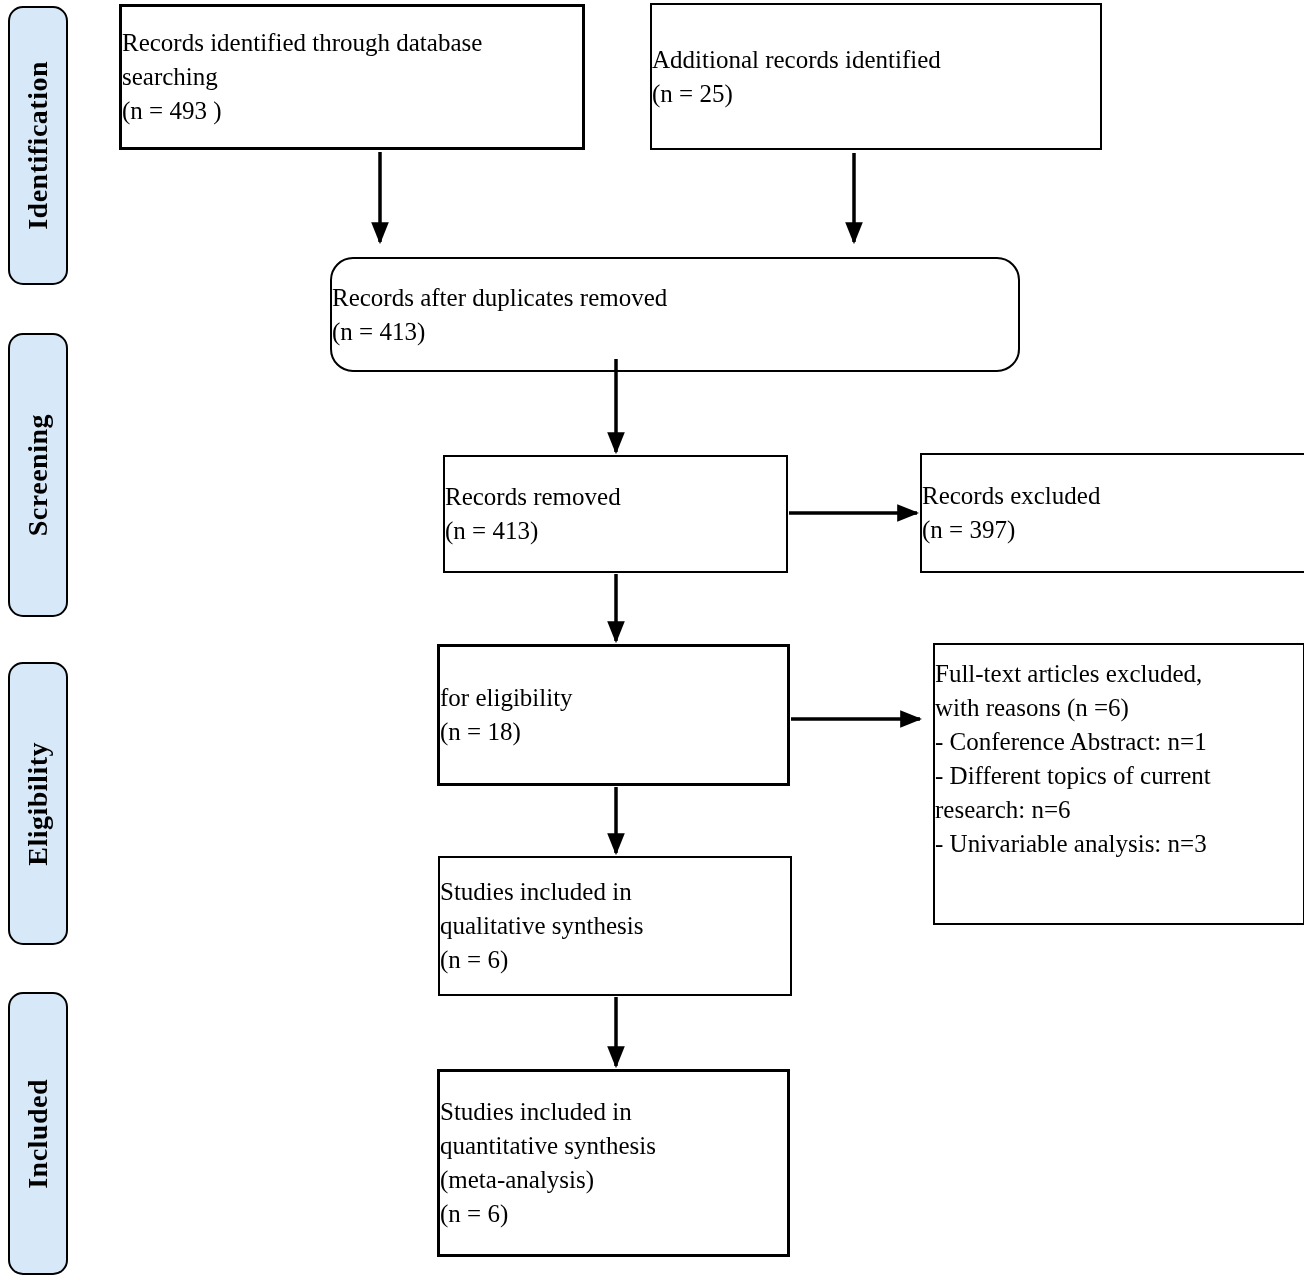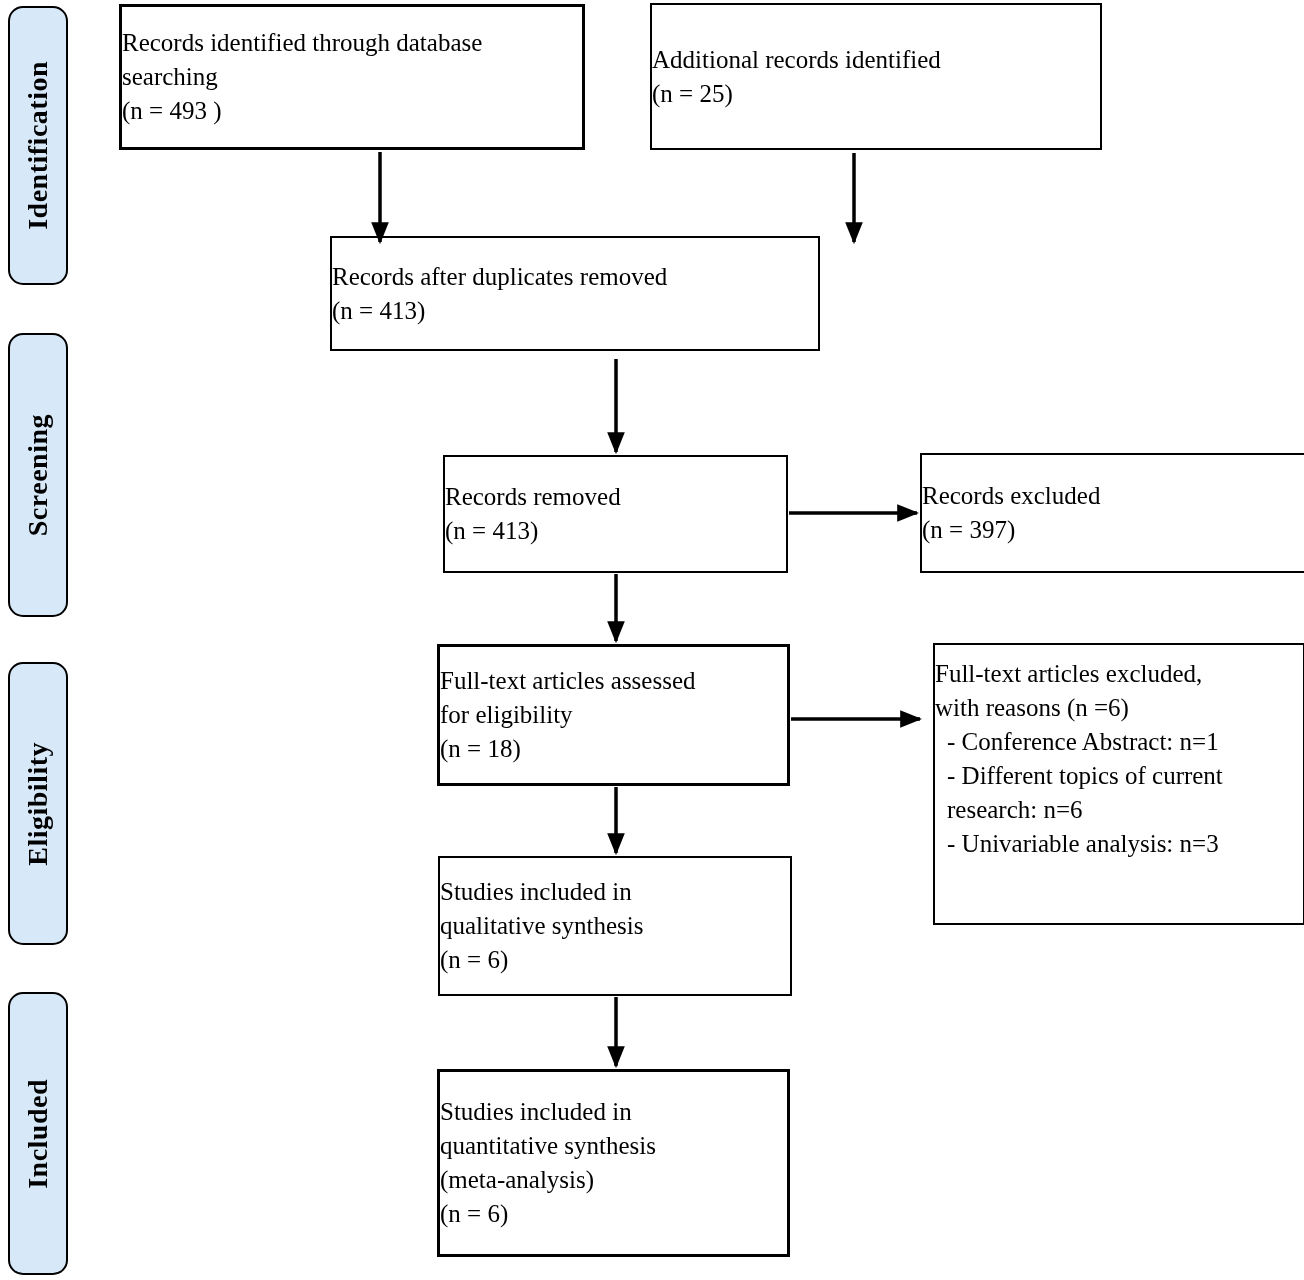--- a/index.html
+++ b/index.html
@@ -50,21 +50,20 @@
     line-height: 34px;
   }
   .flowbox.thick { border-width: 3px; }
   .flowbox.top-align {
     justify-content: flex-start;
     padding-top: 12px;
   }
   .reasons {
     align-self: stretch;
     text-align: left;
-    padding-left: 12px;
     padding-right: 6px;
   }
   .arrows {
     position: absolute;
     left: 0;
     top: 0;
     pointer-events: none;
   }
   .arrows line {
     stroke: #000000;
@@ -93,37 +92,36 @@
     <div>Records identified through database</div>
     <div>searching</div>
     <div>(n = 493 )</div>
   </div>
 
   <div class="flowbox" style="left:650px;top:3px;width:452px;height:147px;">
     <div>Additional records identified</div>
     <div>(n = 25)</div>
   </div>
 
-  <div class="flowbox" style="left:330px;top:236px;width:490px;height:115px;">
+  <div class="flowbox" style="left:330px;top:257px;width:690px;height:115px;border-radius:23px;">
     <div>Records after duplicates removed</div>
     <div>(n = 413)</div>
   </div>
 
   <div class="flowbox" style="left:443px;top:455px;width:345px;height:118px;">
     <div>Records removed</div>
     <div>(n = 413)</div>
   </div>
 
   <div class="flowbox" style="left:920px;top:453px;width:446px;height:120px;">
     <div>Records excluded</div>
     <div>(n = 397)</div>
   </div>
 
   <div class="flowbox thick" style="left:437px;top:644px;width:353px;height:142px;">
-    <div>Full-text articles assessed</div>
     <div>for eligibility</div>
     <div>(n = 18)</div>
   </div>
 
   <div class="flowbox top-align" style="left:923px;top:643px;width:372px;height:282px;margin-left:10px;">
     <div>Full-text articles excluded,</div>
     <div>with reasons (n =6)</div>
     <div class="reasons">
       <div>- Conference Abstract: n=1</div>
       <div>- Different topics of current</div>

